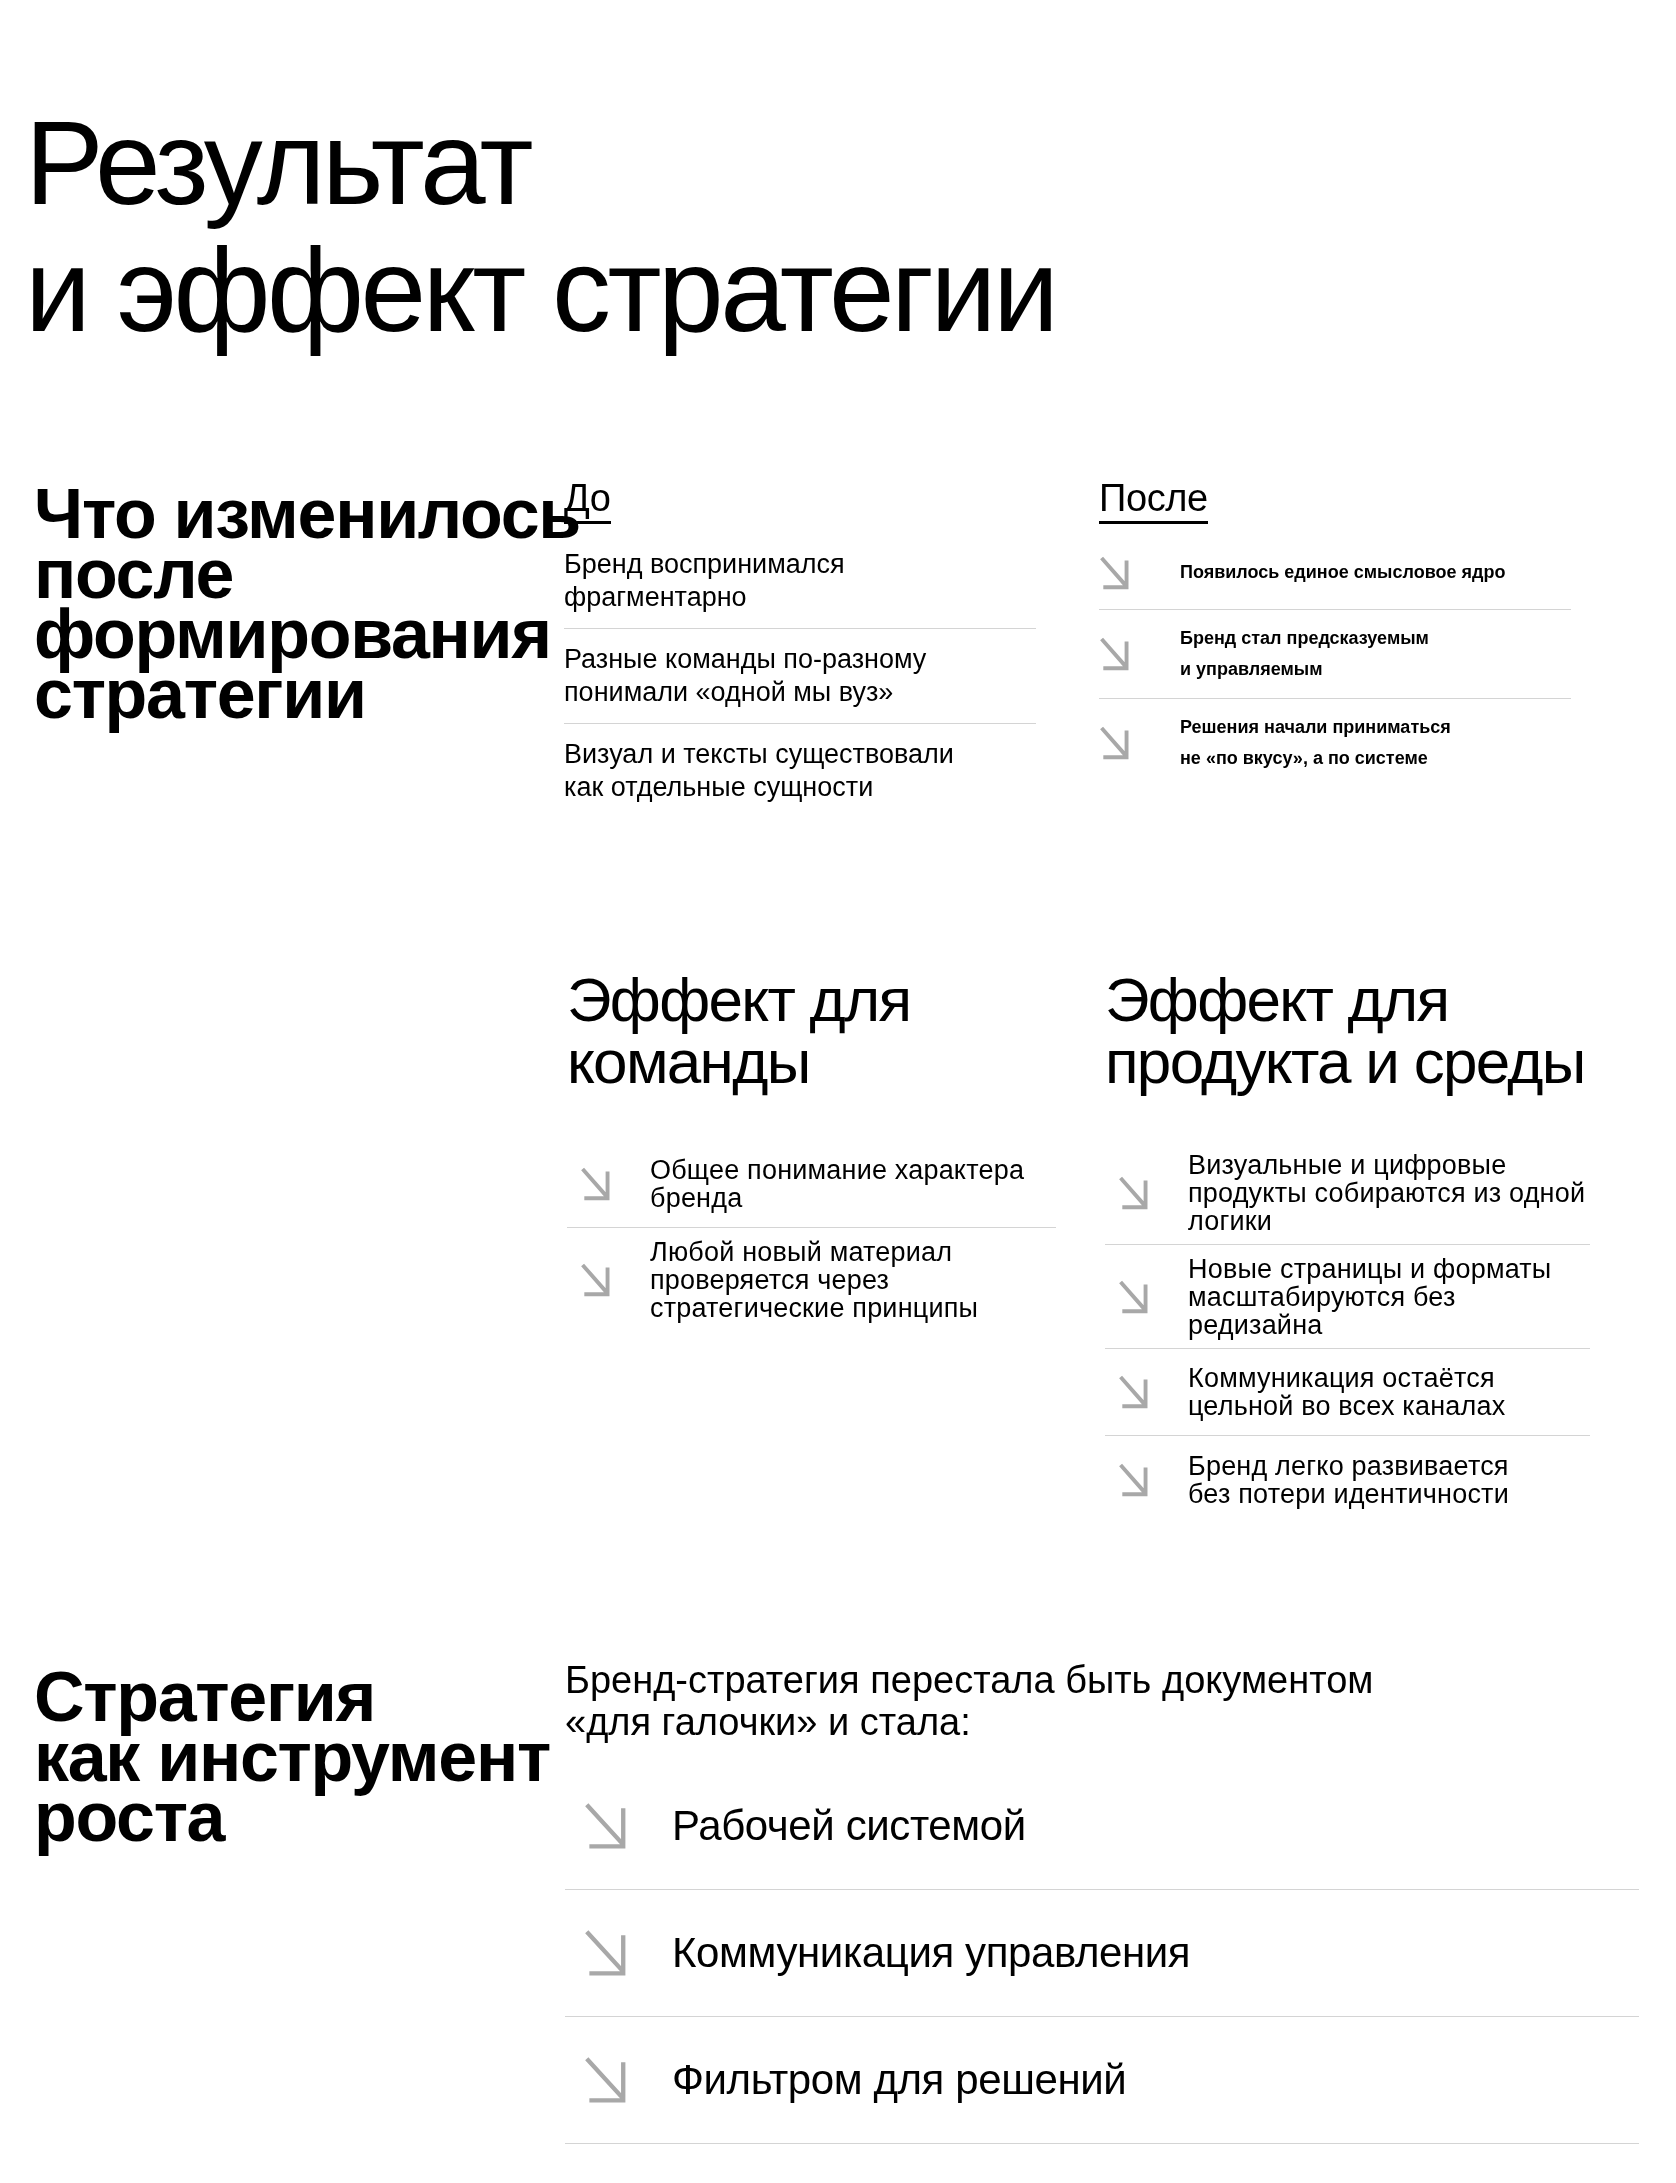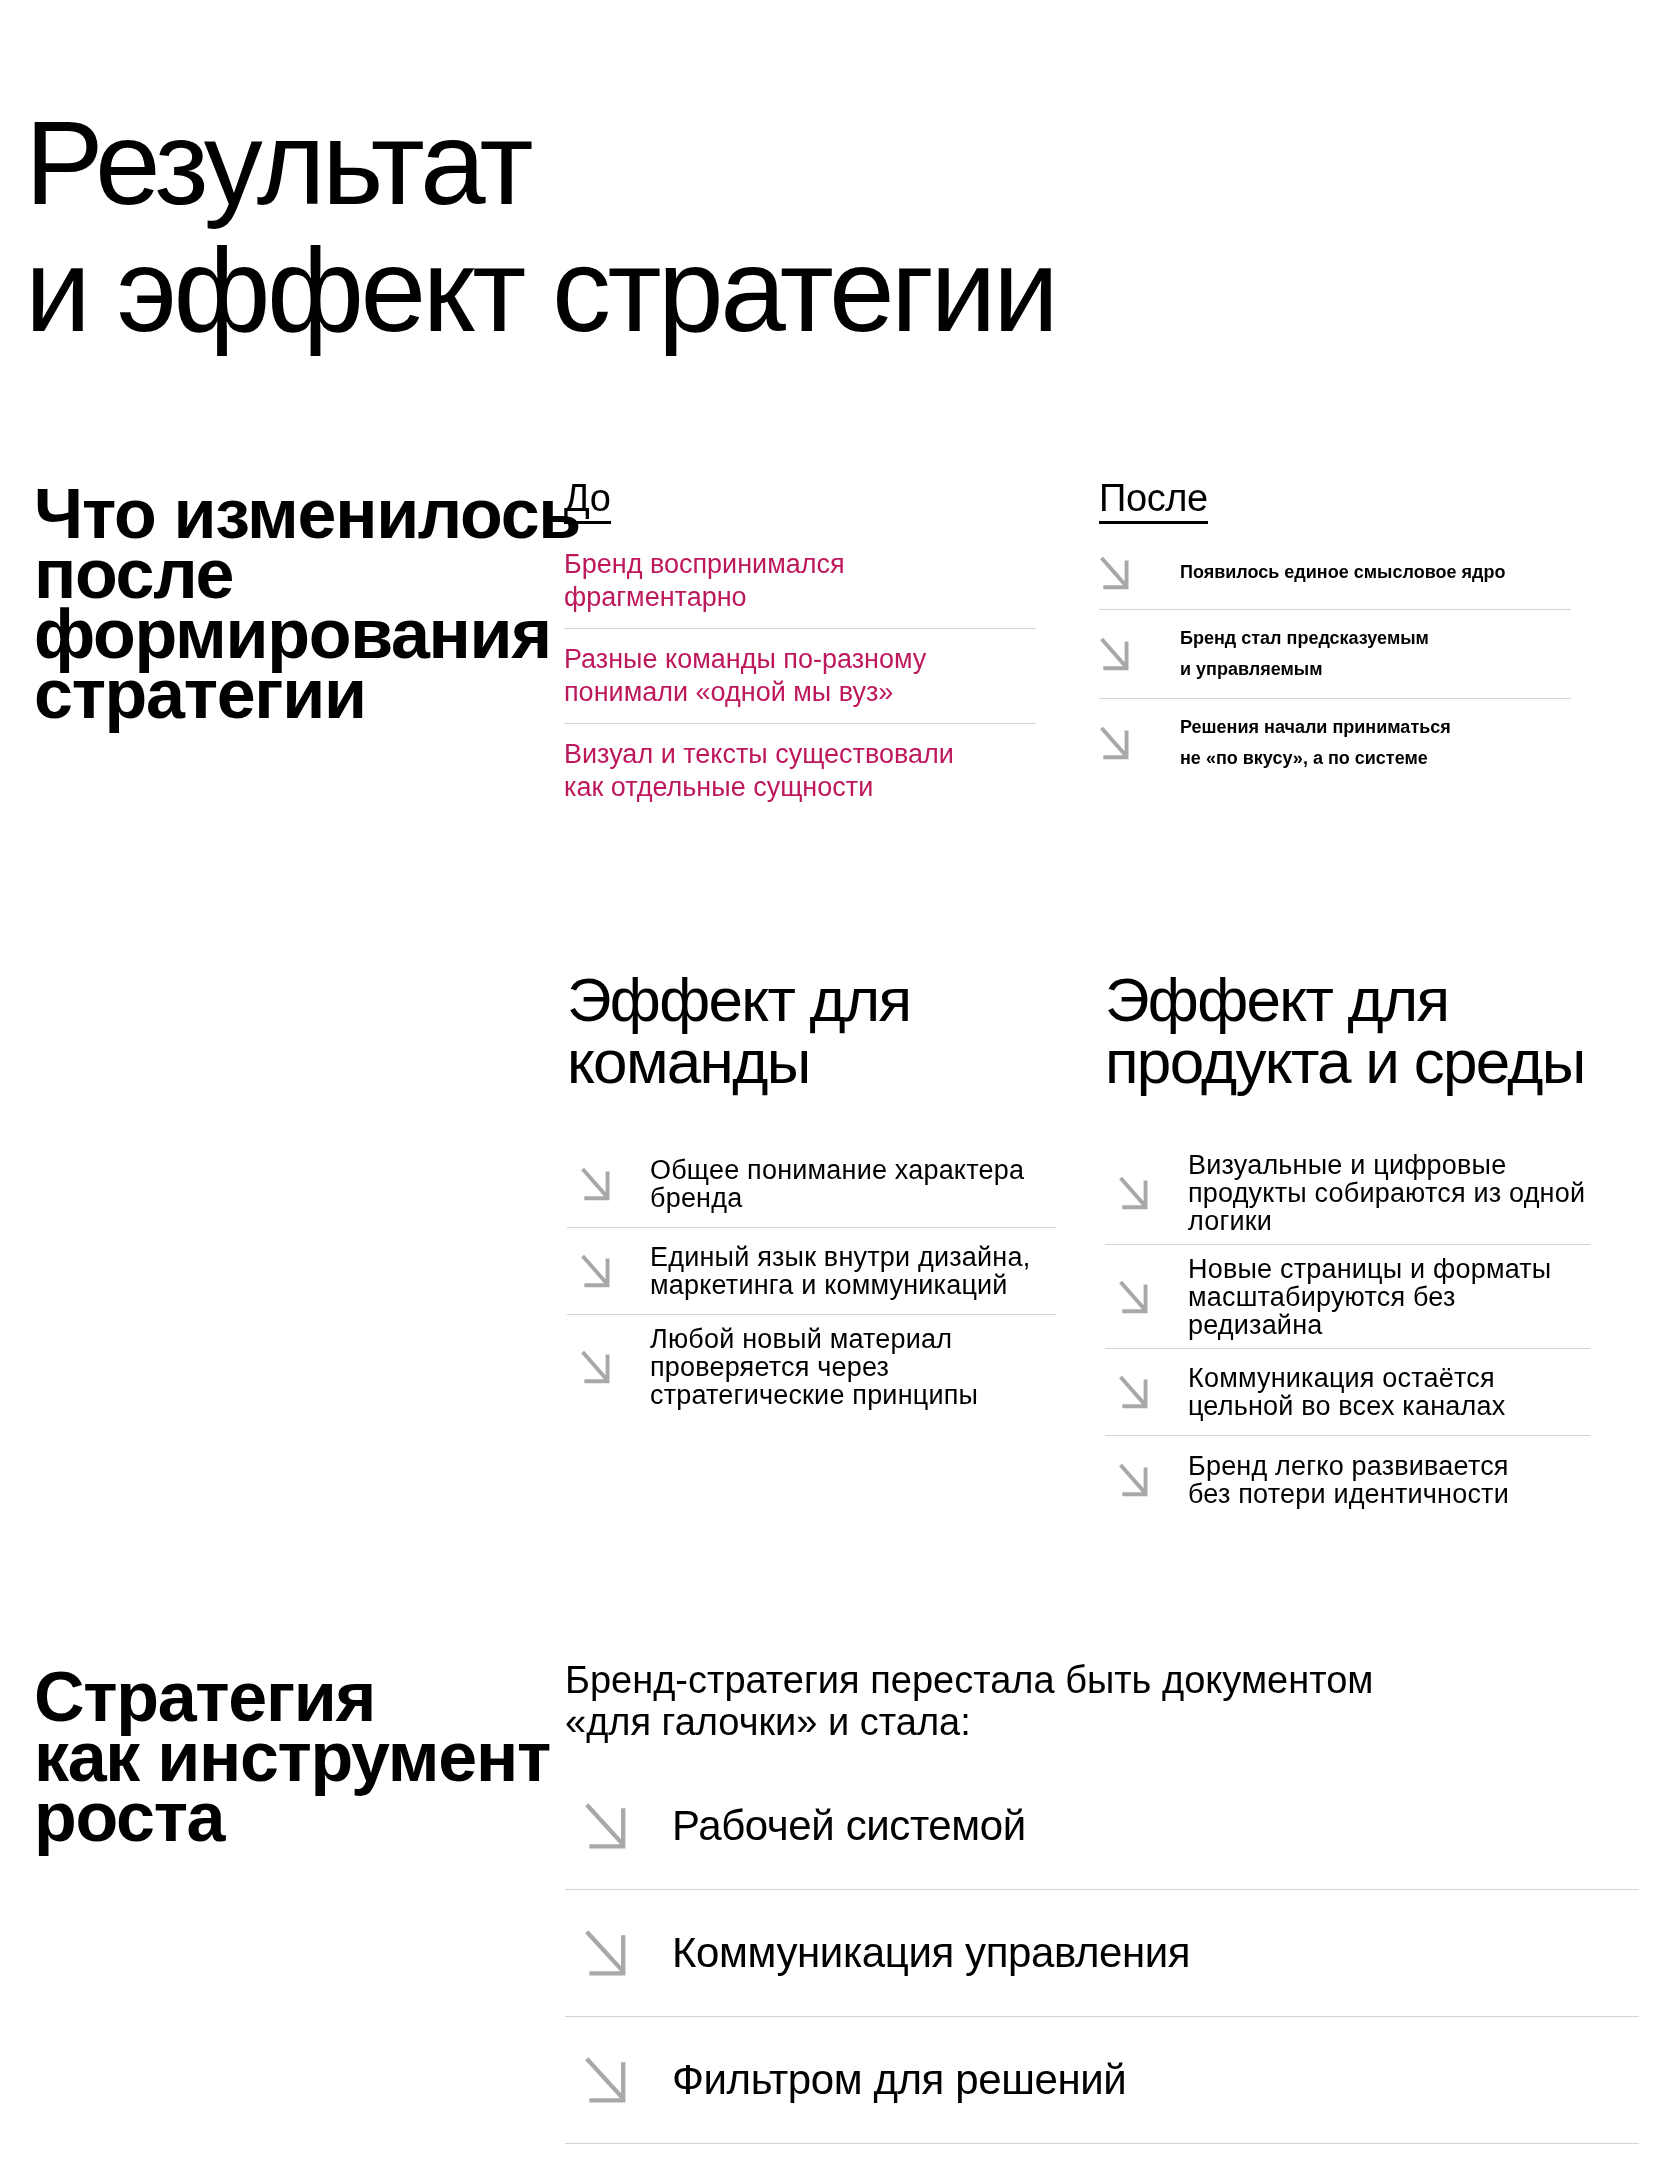--- a/index.html
+++ b/index.html
@@ -28,21 +28,21 @@
     
     .col-label {
       font-size: 38px; line-height: 44px;
       font-weight: 500; letter-spacing: -0.4px;
       display: inline-block;
       border-bottom: 3.5px solid #000;
       padding-bottom: 0.9px;
     }
     .before-list { width: 472px; }
     .before-item {
-      color: #be185d;
+      color: #000000;
       font-size: 27px; line-height: 33px;
       padding: 14px 0;
       border-bottom: 1.7px solid #d4d4d4;
       white-space: pre-line;
     }
     .before-item:last-child { border-bottom: none; }
 
     .after-list { width: 472px; }
     .arrow-item {
       display: flex; align-items: center;
@@ -157,29 +157,20 @@
         </span>
         <span class="effect-text">Общее понимание характера
 бренда</span>
       </div>
       <div class="arrow-item effect-item">
         <span class="arrow-icon" style="padding-left:13px;">
           <svg width="31" height="34" viewBox="0 0 72 78">
               <path d="M6 4 L64 70 M64 10 L64 72 L10 72" fill="none" stroke="#a8a8a8" stroke-width="9"></path>
             </svg>
         </span>
-        <span class="effect-text">Единый язык внутри дизайна,
-маркетинга и коммуникаций</span>
-      </div>
-      <div class="arrow-item effect-item">
-        <span class="arrow-icon" style="padding-left:13px;">
-          <svg width="31" height="34" viewBox="0 0 72 78">
-              <path d="M6 4 L64 70 M64 10 L64 72 L10 72" fill="none" stroke="#a8a8a8" stroke-width="9"></path>
-            </svg>
-        </span>
         <span class="effect-text">Любой новый материал
 проверяется через
 стратегические принципы</span>
       </div>
     </div>
   </div>
 
   <div class="abs" style="left:1105px; top:969px;">
     <h3 class="effect-title">Эффект для
 продукта и среды</h3>

